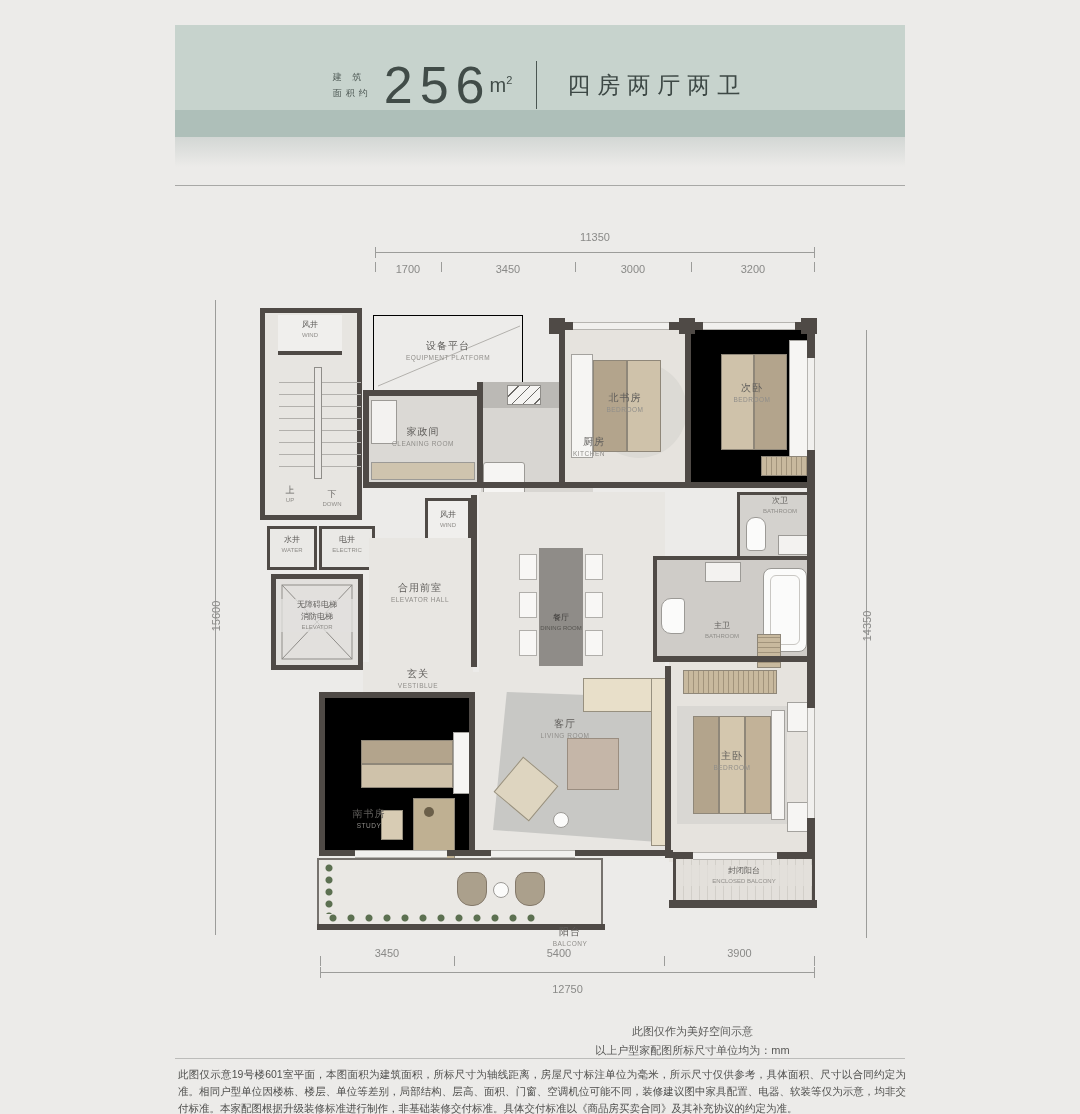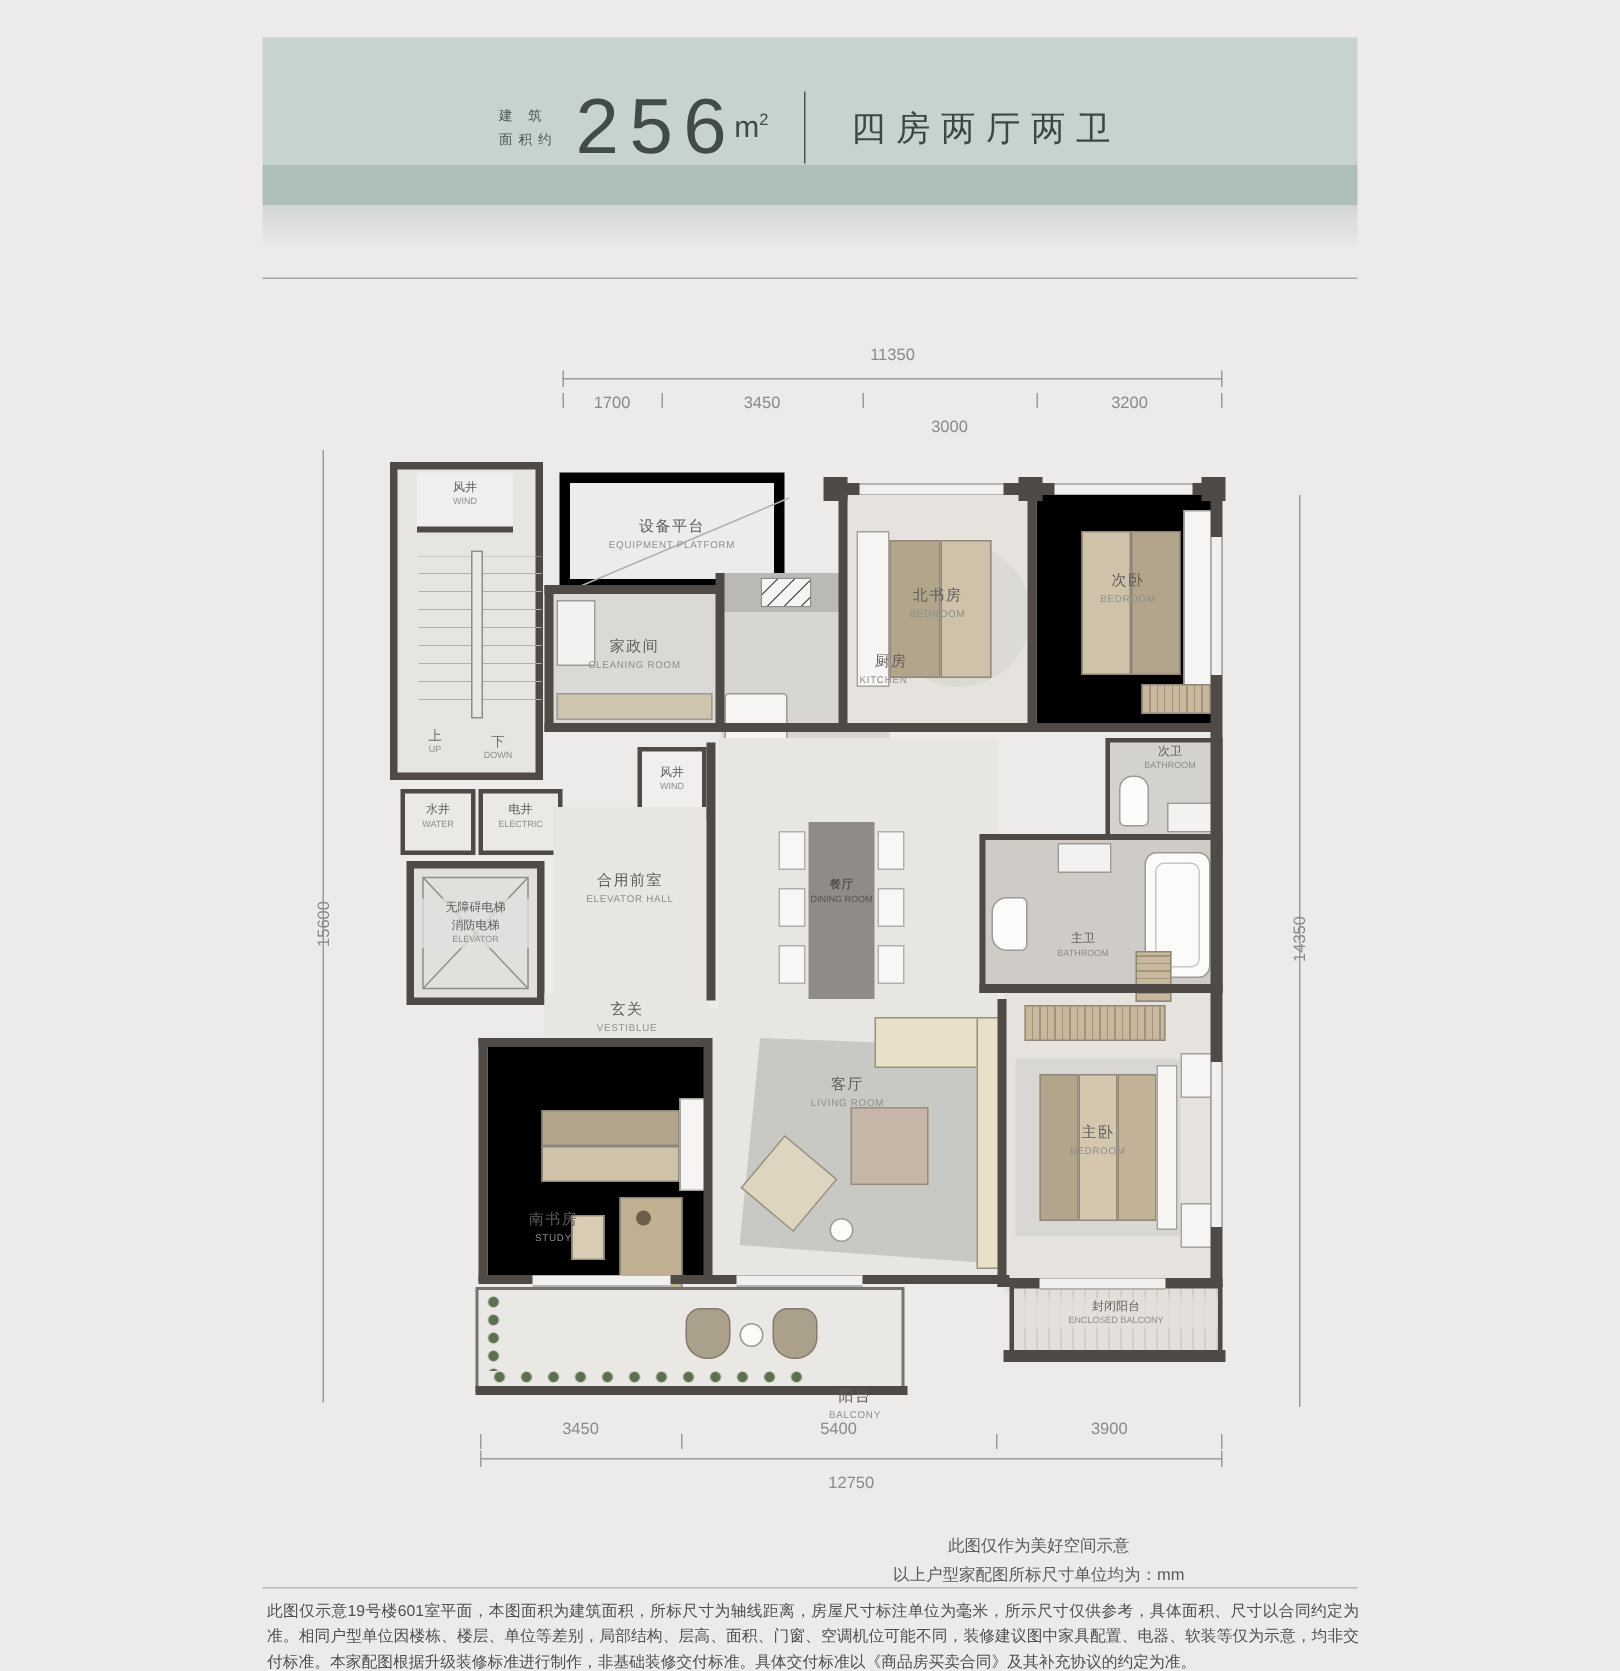--- a/index.html
+++ b/index.html
@@ -68,21 +68,21 @@
   <div class="dimline" style="left:375px;top:252px;width:440px;height:1px;"></div>
   <div class="tick" style="left:375px;top:247px;width:1px;height:11px;"></div>
   <div class="tick" style="left:814px;top:247px;width:1px;height:11px;"></div>
   <div class="tick" style="left:375px;top:262px;width:1px;height:10px;"></div>
   <div class="tick" style="left:441px;top:262px;width:1px;height:10px;"></div>
   <div class="tick" style="left:575px;top:262px;width:1px;height:10px;"></div>
   <div class="tick" style="left:691px;top:262px;width:1px;height:10px;"></div>
   <div class="tick" style="left:814px;top:262px;width:1px;height:10px;"></div>
   <div class="dimtxt" style="left:375px;top:263px;width:66px;">1700</div>
   <div class="dimtxt" style="left:441px;top:263px;width:134px;">3450</div>
-  <div class="dimtxt" style="left:575px;top:279px;width:116px;">3000</div>
+  <div class="dimtxt" style="left:575px;top:263px;width:116px;">3000</div>
   <div class="dimtxt" style="left:691px;top:263px;width:124px;">3200</div>
 
   <div class="dimline" style="left:215px;top:300px;width:1px;height:635px;"></div>
   <div class="dimtxt" style="left:186px;top:610px;width:60px;transform:rotate(-90deg);">15600</div>
   <div class="dimline" style="left:866px;top:330px;width:1px;height:608px;"></div>
   <div class="dimtxt" style="left:837px;top:620px;width:60px;transform:rotate(-90deg);">14350</div>
 
   <div id="plan">
 
     <div class="room" style="left:5px;top:8px;width:102px;height:212px;background:#e7e5e1;border:5px solid #4f4a46;">
@@ -95,21 +95,21 @@
       <div id="stair-treads"></div>
       <div id="stair-rail"></div>
       <div class="updown" style="position:absolute;left:8px;top:172px;width:34px;">
         <span>上</span><span class="e">UP</span>
       </div>
       <div class="updown" style="position:absolute;left:50px;top:176px;width:34px;">
         <span>下</span><span class="e">DOWN</span>
       </div>
     </div>
 
-    <div class="room" style="left:118px;top:15px;width:150px;height:78px;background:#edecea;border:7px solid #000000;">
+    <div class="room" style="left:118px;top:15px;width:150px;height:78px;background:#edecea;border:1px solid #000000;">
       <svg width="150" height="78" style="position:absolute;left:0;top:0;">
         <line x1="4" y1="70" x2="146" y2="10" stroke="#b2b0ac" stroke-width="1"></line>
       </svg>
       <div class="label" style="left:0;top:22px;width:100%;">
         <span class="cn">设备平台</span>
           <span class="en">EQUIPMENT PLATFORM</span>
       </div>
     </div>
 
     <div class="room" style="left:112px;top:96px;width:112px;height:88px;background:#dbd9d5;">
@@ -207,21 +207,21 @@
 
     <div class="room" style="left:224px;top:192px;width:186px;height:180px;background:#e8e6e2;">
       <div class="furn" style="left:60px;top:56px;width:44px;height:118px;background:#8f8c88;"></div>
       <div class="furn" style="left:40px;top:62px;width:18px;height:26px;background:#f8f7f5;border:1px solid #b0aeaa;"></div>
       <div class="furn" style="left:40px;top:100px;width:18px;height:26px;background:#f8f7f5;border:1px solid #b0aeaa;"></div>
       <div class="furn" style="left:40px;top:138px;width:18px;height:26px;background:#f8f7f5;border:1px solid #b0aeaa;"></div>
       <div class="furn" style="left:106px;top:62px;width:18px;height:26px;background:#f8f7f5;border:1px solid #b0aeaa;"></div>
       <div class="furn" style="left:106px;top:100px;width:18px;height:26px;background:#f8f7f5;border:1px solid #b0aeaa;"></div>
       <div class="furn" style="left:106px;top:138px;width:18px;height:26px;background:#f8f7f5;border:1px solid #b0aeaa;"></div>
       <div class="label" style="left:60px;top:92px;width:44px;">
-        <span class="cn-s" style="color:#3f3d3b;">餐厅</span>
+        <span class="cn-s" style="color:#3f3d3b;margin-top:28px;">餐厅</span>
           <span class="en-s" style="color:#55534f;">DINING ROOM</span>
       </div>
     </div>
 
     <div class="room" style="left:398px;top:256px;width:162px;height:106px;background:#cfccc8;border:4px solid #4f4a46;">
       <div class="furn" style="left:106px;top:8px;width:44px;height:84px;background:#fbfbfa;border:1px solid #9b9995;border-radius:8px;">
         <div style="position:absolute;left:6px;top:6px;right:6px;bottom:6px;border:1px solid #c9c7c3;border-radius:6px;"></div>
       </div>
       <div class="furn" style="left:4px;top:38px;width:24px;height:36px;background:#fbfbfa;border:1px solid #9c9a96;border-radius:10px 4px 4px 10px;"></div>
       <div class="furn" style="left:48px;top:2px;width:36px;height:20px;background:#f3f2f0;border:1px solid #9c9a96;"></div>

